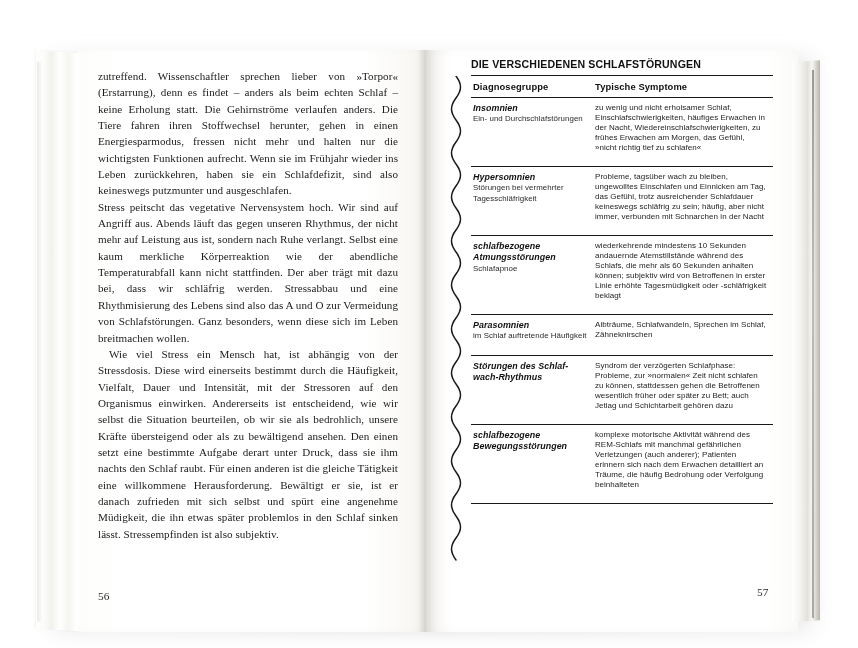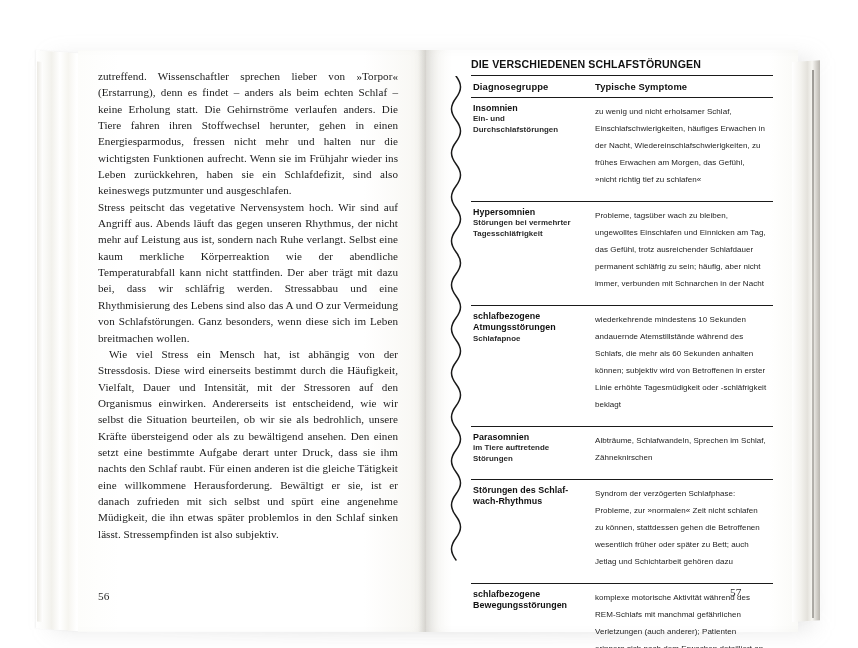--- a/index.html
+++ b/index.html
@@ -157,21 +157,21 @@
     color: #262626;
   }
 
   .folio {
     position: absolute;
     font-family: "Liberation Serif", serif;
     font-size: 11.3px;
     color: #2a2a2a;
   }
   .folio-left  { left: 98px;  top: 572px; }
-  .folio-right { left: 730px; top: 568px; }
+  .folio-right { left: 757px; top: 568px; }
 
   
   .tbl-wrap {
     position: absolute;
     left: 45px;
     top: 8px;
     width: 302px;
   }
   .tbl-title {
     font-family: "Liberation Sans", sans-serif;
@@ -217,34 +217,35 @@
     line-height: 0;
   }
 
   .grp-main {
     font-family: "Liberation Sans", sans-serif;
     font-weight: 700;
     font-size: 8.9px;
     line-height: 11.4px;
     color: #111;
     letter-spacing: 0.05px;
+    font-style: italic;
   }
   .grp-sub {
     font-family: "Liberation Sans", sans-serif;
-    font-weight: 700;
+    font-weight: 400;
     font-size: 7.9px;
     line-height: 10.4px;
     color: #2b2b2b;
     letter-spacing: 0.05px;
   }
   .sym {
     font-family: "Liberation Sans", sans-serif;
     font-weight: 400;
     font-size: 8.0px;
-    line-height: 17px;
+    line-height: 10px;
     color: #242424;
     letter-spacing: 0.04px;
   }
 
   
   .squiggle {
     position: absolute;
     left: 22px;
     top: 26px;
     width: 16px;
@@ -319,35 +320,35 @@
               <div class="grp-sub">Ein- und Durchschlafstörungen</div>
             </td>
             <td class="sym">zu wenig und nicht erholsamer Schlaf, Einschlafschwierigkeiten, häufiges Erwachen in der Nacht, Wiedereinschlafschwierigkeiten, zu frühes Erwachen am Morgen, das Gefühl, »nicht richtig tief zu schlafen«</td>
           </tr>
 
           <tr>
             <td>
               <div class="grp-main">Hypersomnien</div>
               <div class="grp-sub">Störungen bei vermehrter Tagesschläfrigkeit</div>
             </td>
-            <td class="sym">Probleme, tagsüber wach zu bleiben, ungewolltes Einschlafen und Einnicken am Tag, das Gefühl, trotz ausreichender Schlafdauer permanent schläfrig zu sein; häufig, aber nicht immer, verbunden mit Schnarchen in der Nacht</td>
+            <td class="sym">Probleme, tagsüber wach zu bleiben, ungewolltes Einschlafen und Einnicken am Tag, das Gefühl, trotz ausreichender Schlafdauer keineswegs schläfrig zu sein; häufig, aber nicht immer, verbunden mit Schnarchen in der Nacht</td>
           </tr>
 
           <tr>
             <td>
               <div class="grp-main">schlafbezogene Atmungsstörungen</div>
               <div class="grp-sub">Schlafapnoe</div>
             </td>
             <td class="sym">wiederkehrende mindestens 10 Sekunden andauernde Atemstillstände während des Schlafs, die mehr als 60 Sekunden anhalten können; subjektiv wird von Betroffenen in erster Linie erhöhte Tagesmüdigkeit oder -schläfrigkeit beklagt</td>
           </tr>
 
           <tr>
             <td>
               <div class="grp-main">Parasomnien</div>
-              <div class="grp-sub">im Tiere auftretende Störungen</div>
+              <div class="grp-sub">im Schlaf auftretende Häufigkeit</div>
             </td>
             <td class="sym">Albträume, Schlafwandeln, Sprechen im Schlaf, Zähneknirschen</td>
           </tr>
 
           <tr>
             <td>
               <div class="grp-main">Störungen des Schlaf-wach-Rhythmus</div>
               <div class="grp-sub"></div>
             </td>
             <td class="sym">Syndrom der verzögerten Schlafphase: Probleme, zur »normalen« Zeit nicht schlafen zu können, stattdessen gehen die Betroffenen wesentlich früher oder später zu Bett; auch Jetlag und Schichtarbeit gehören dazu</td>

